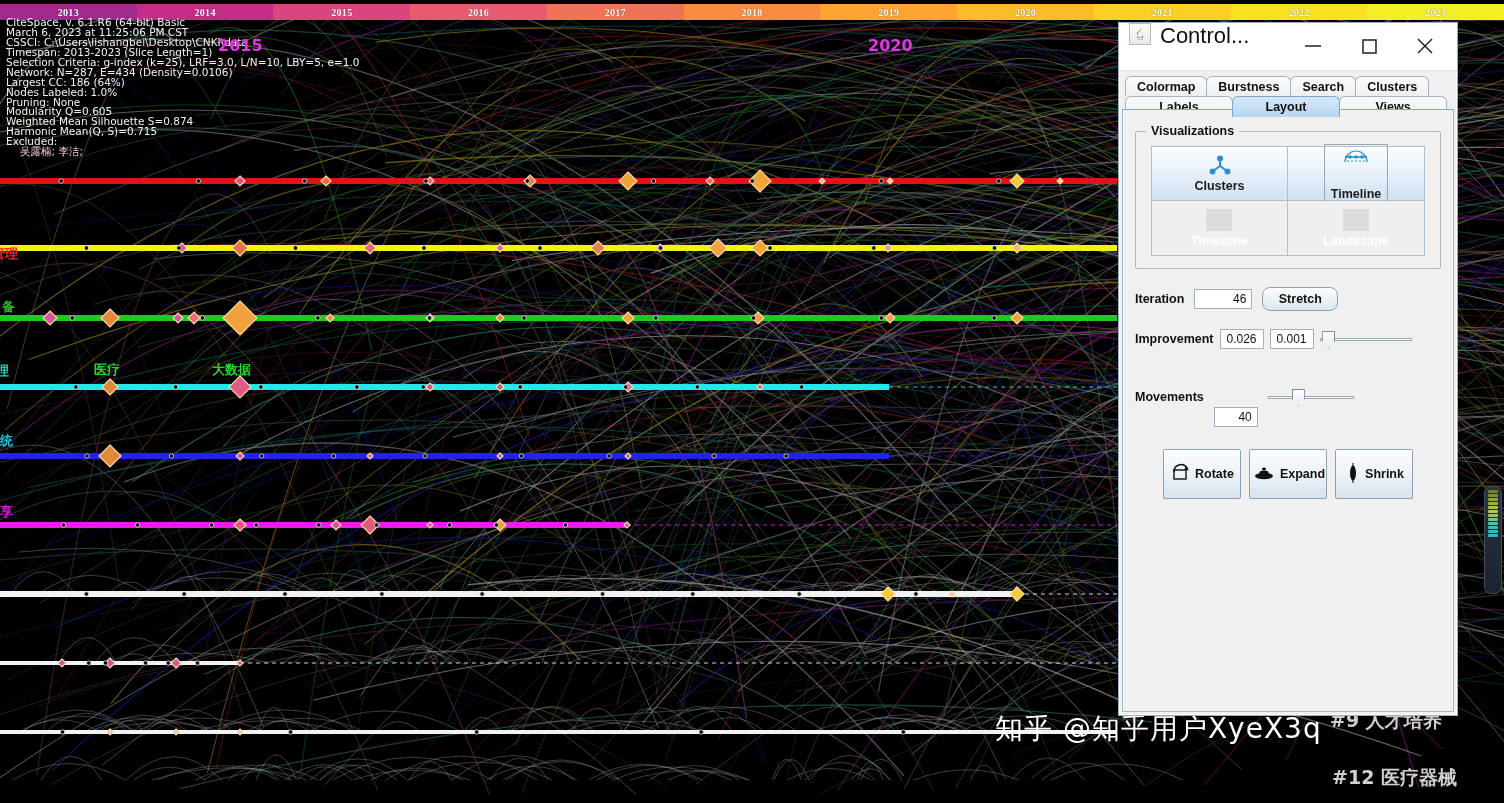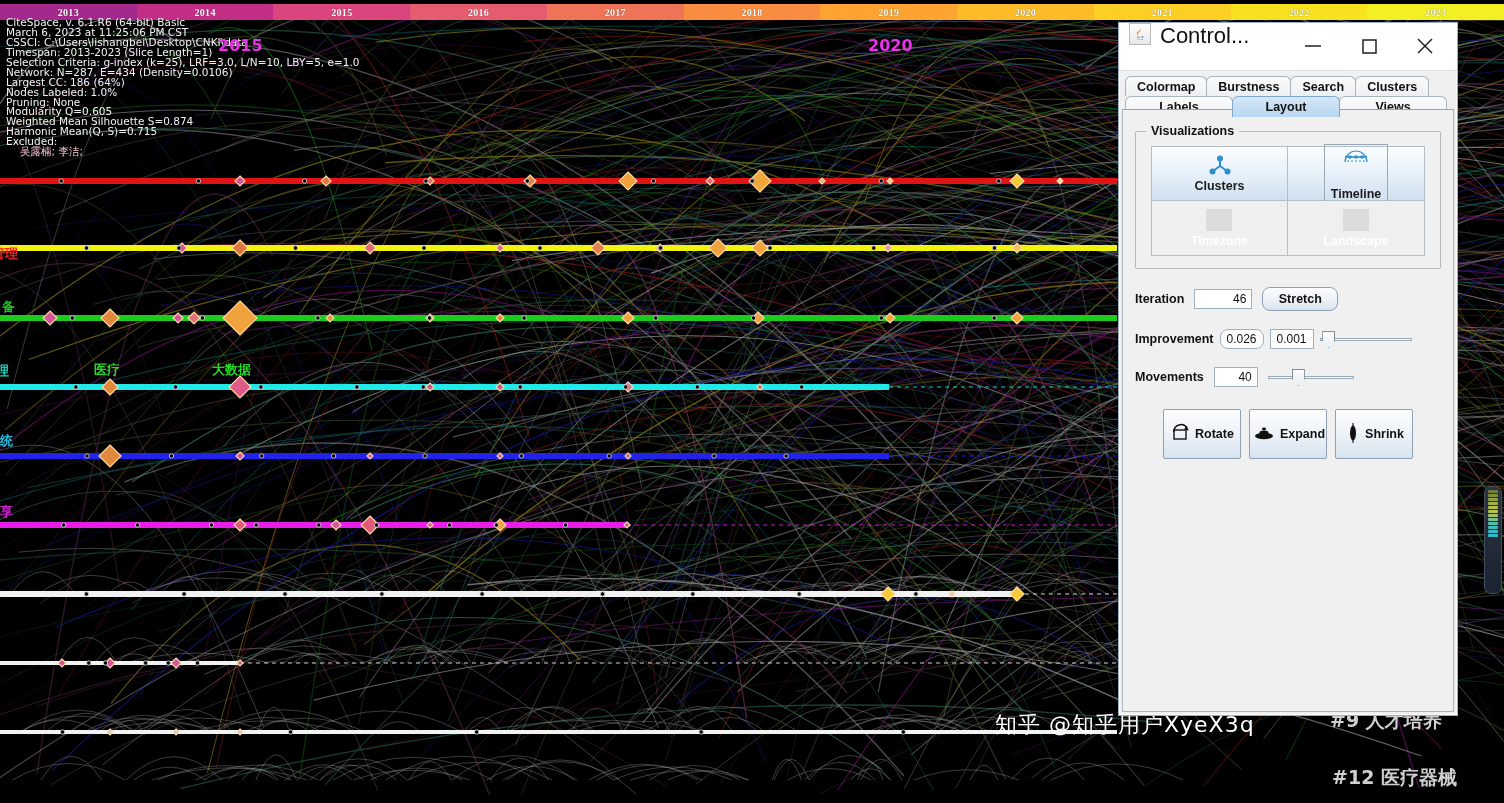--- a/index.html
+++ b/index.html
@@ -58,21 +58,21 @@
     position: absolute; z-index: 6;
     font-family: "DejaVu Sans", sans-serif;
     font-size: 19px; font-weight: bold; white-space: nowrap;
   }
   .clusterlabel.small { font-size: 17px; }
 
   
   #watermark {
     position: absolute; left: 995px; top: 710px; z-index: 9;
     font-family: "DejaVu Sans", sans-serif;
-    font-size: 22px; color: #fff; white-space: nowrap;
+    font-size: 28px; color: #fff; white-space: nowrap;
     letter-spacing: 1px;
   }
 
   
   #legend {
     position: absolute; right: 2px; top: 486px; width: 18px; height: 108px;
     background: linear-gradient(180deg,#2b3240,#1b2230);
     border: 1px solid #454e5e; border-radius: 7px; z-index: 8;
     padding: 3px 3px; display:flex; flex-direction:column; gap:1px;
   }
@@ -1250,31 +1250,31 @@
       </fieldset>
 
       <div class="row" style="gap:10px;">
         <span class="rowlabel">Iteration</span>
         <span class="numfield" style="width:58px;">46</span>
         <span class="btn" style="width:76px;height:24px;">Stretch</span>
       </div>
 
       <div class="row" style="gap:6px;">
         <span class="rowlabel">Improvement</span>
-        <span class="numfield" style="width:44px;text-align:center;justify-content:center;border-radius:8px;">0.026</span>
+        <span class="numfield" style="width:44px;text-align:center;justify-content:center;">0.026</span>
         <span class="numfield" style="width:44px;text-align:center;justify-content:center;">0.001</span>
         <span class="slider" style="width:92px;">
           <span class="track"></span>
           <span class="thumb" id="imp-thumb" style="left: 3%;"></span>
         </span>
       </div>
 
       <div class="row" style="gap:10px;">
         <span class="rowlabel">Movements</span>
-        <span class="numfield" style="width:44px;">40</span>
+        <span class="numfield" style="width:44px;margin-top:40px;">40</span>
         <span class="slider" style="width:86px;">
           <span class="track"></span>
           <span class="thumb" id="mov-thumb" style="left: 28%;"></span>
         </span>
       </div>
 
       <div class="actionrow" id="actionrow">
           <div class="actbtn">
             <span><svg width="22" height="20" viewBox="0 0 22 20">
                 <rect x="4" y="7" width="12" height="9" fill="none" stroke="#111" stroke-width="1.4"></rect>

